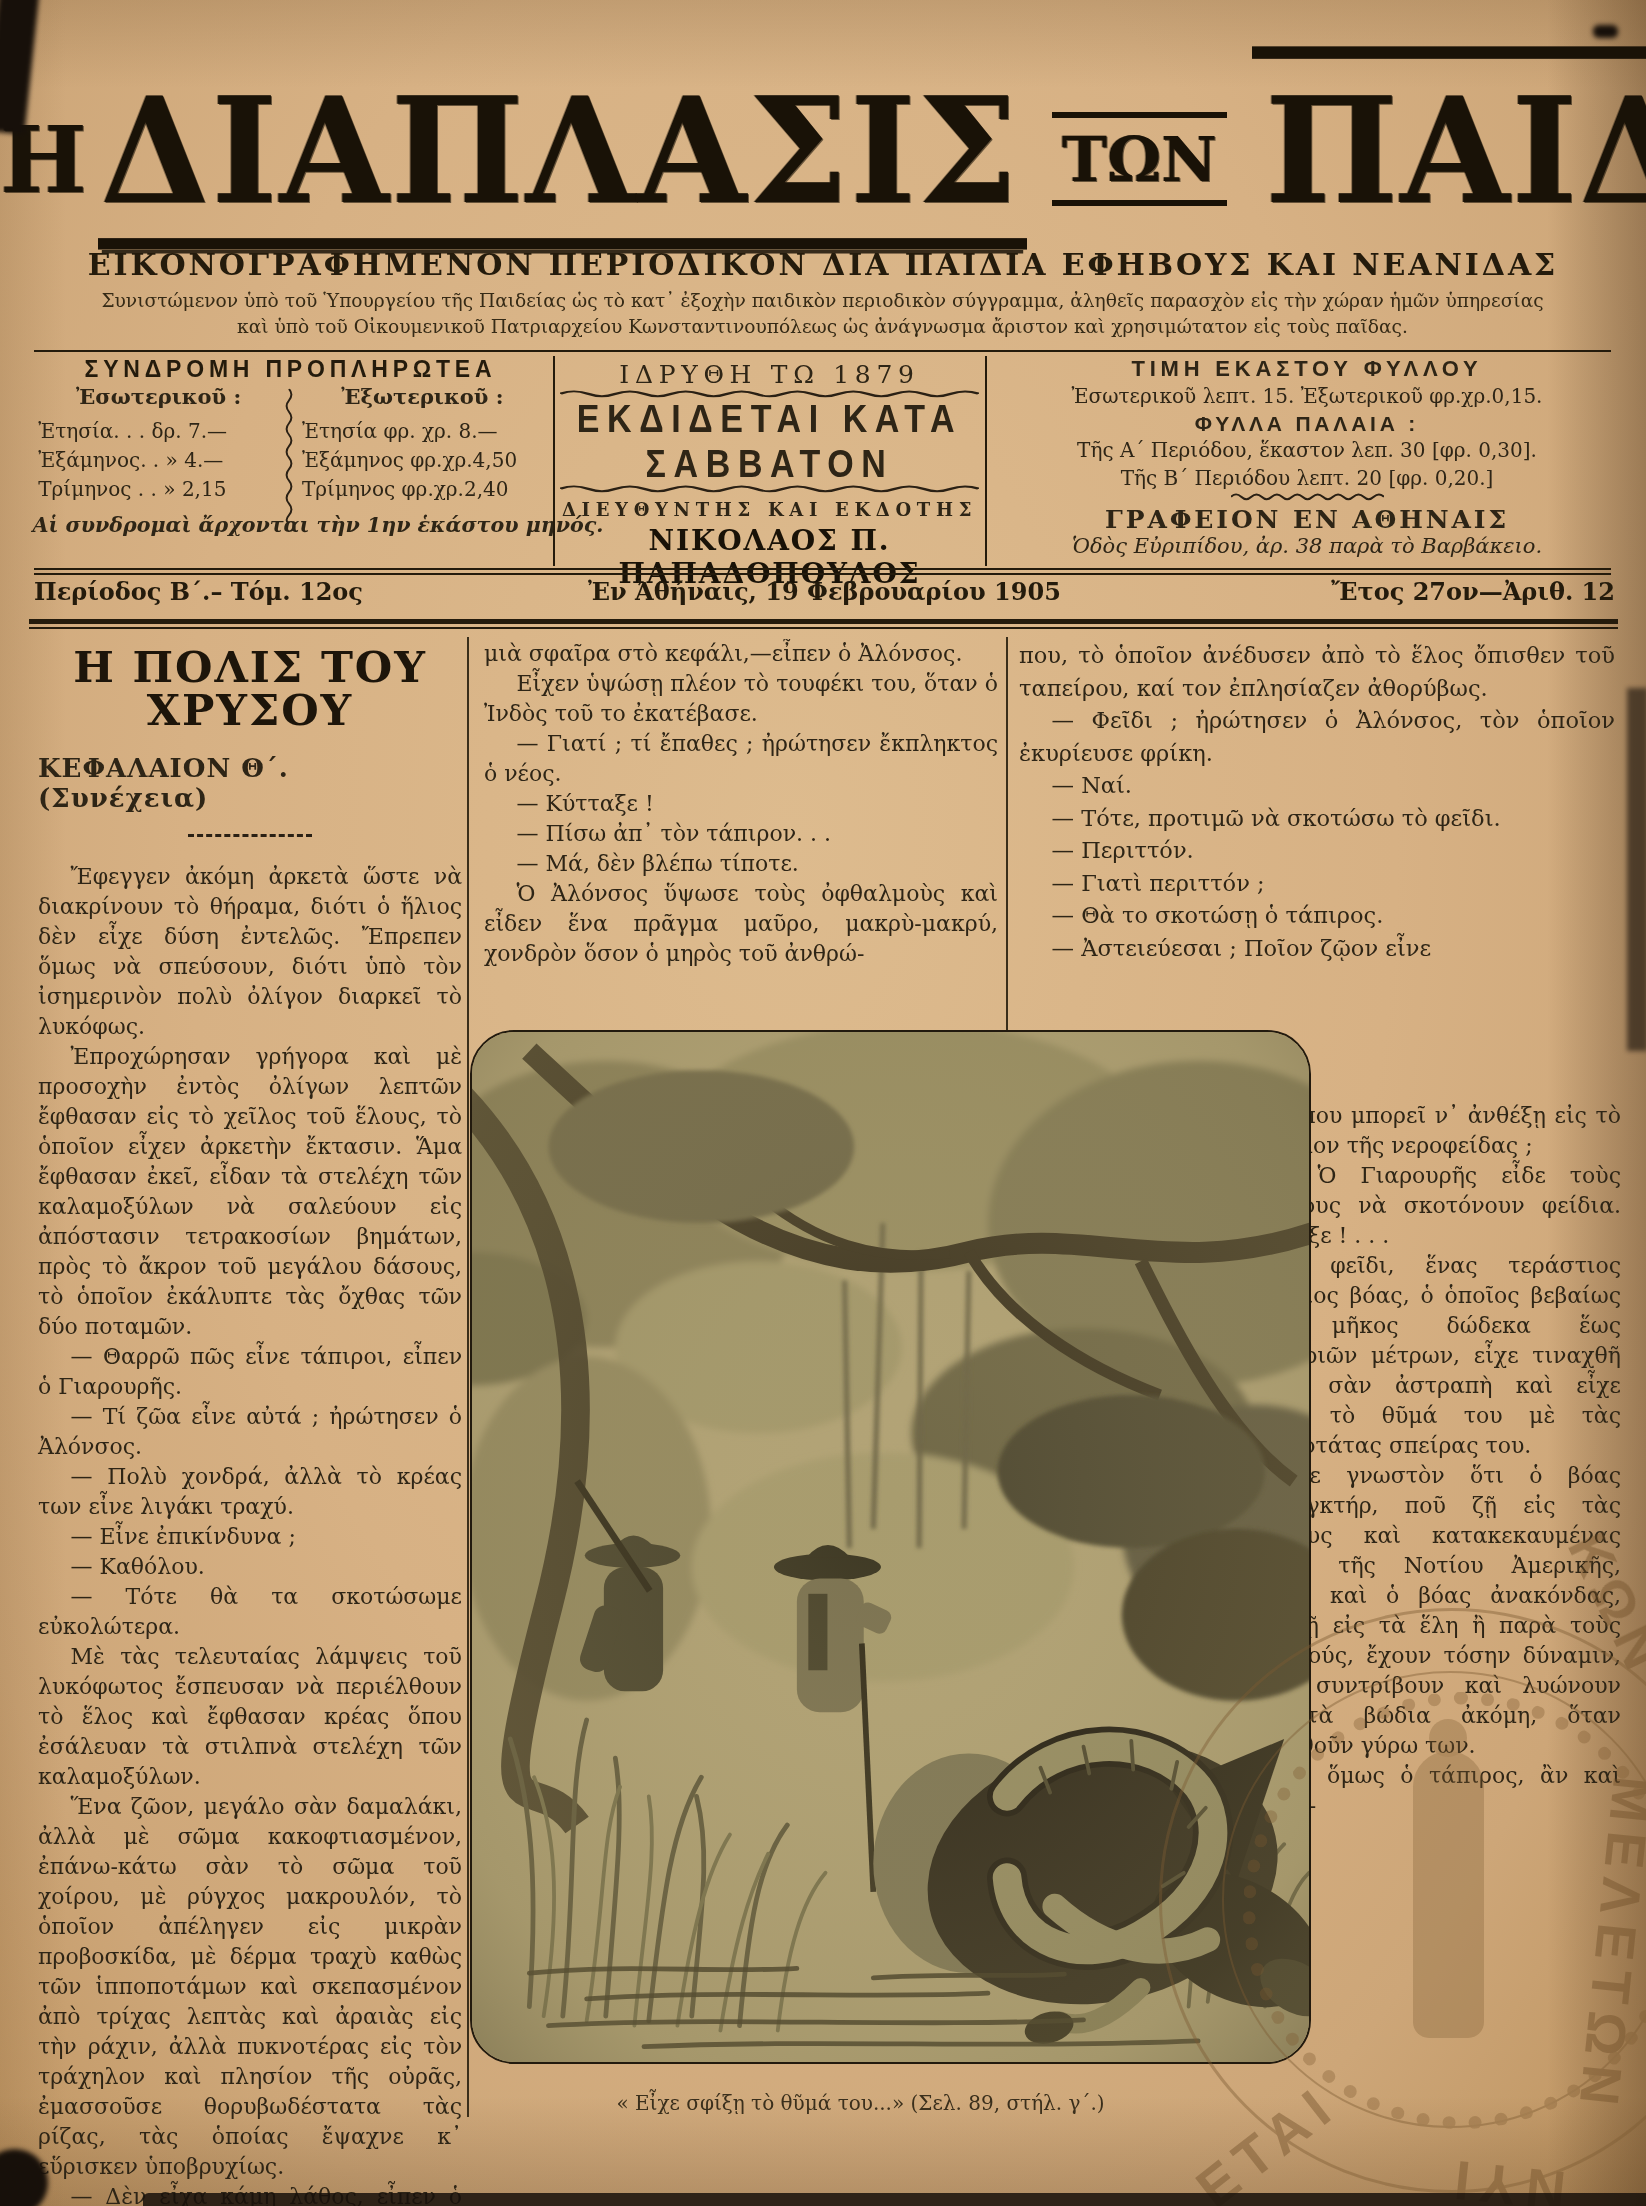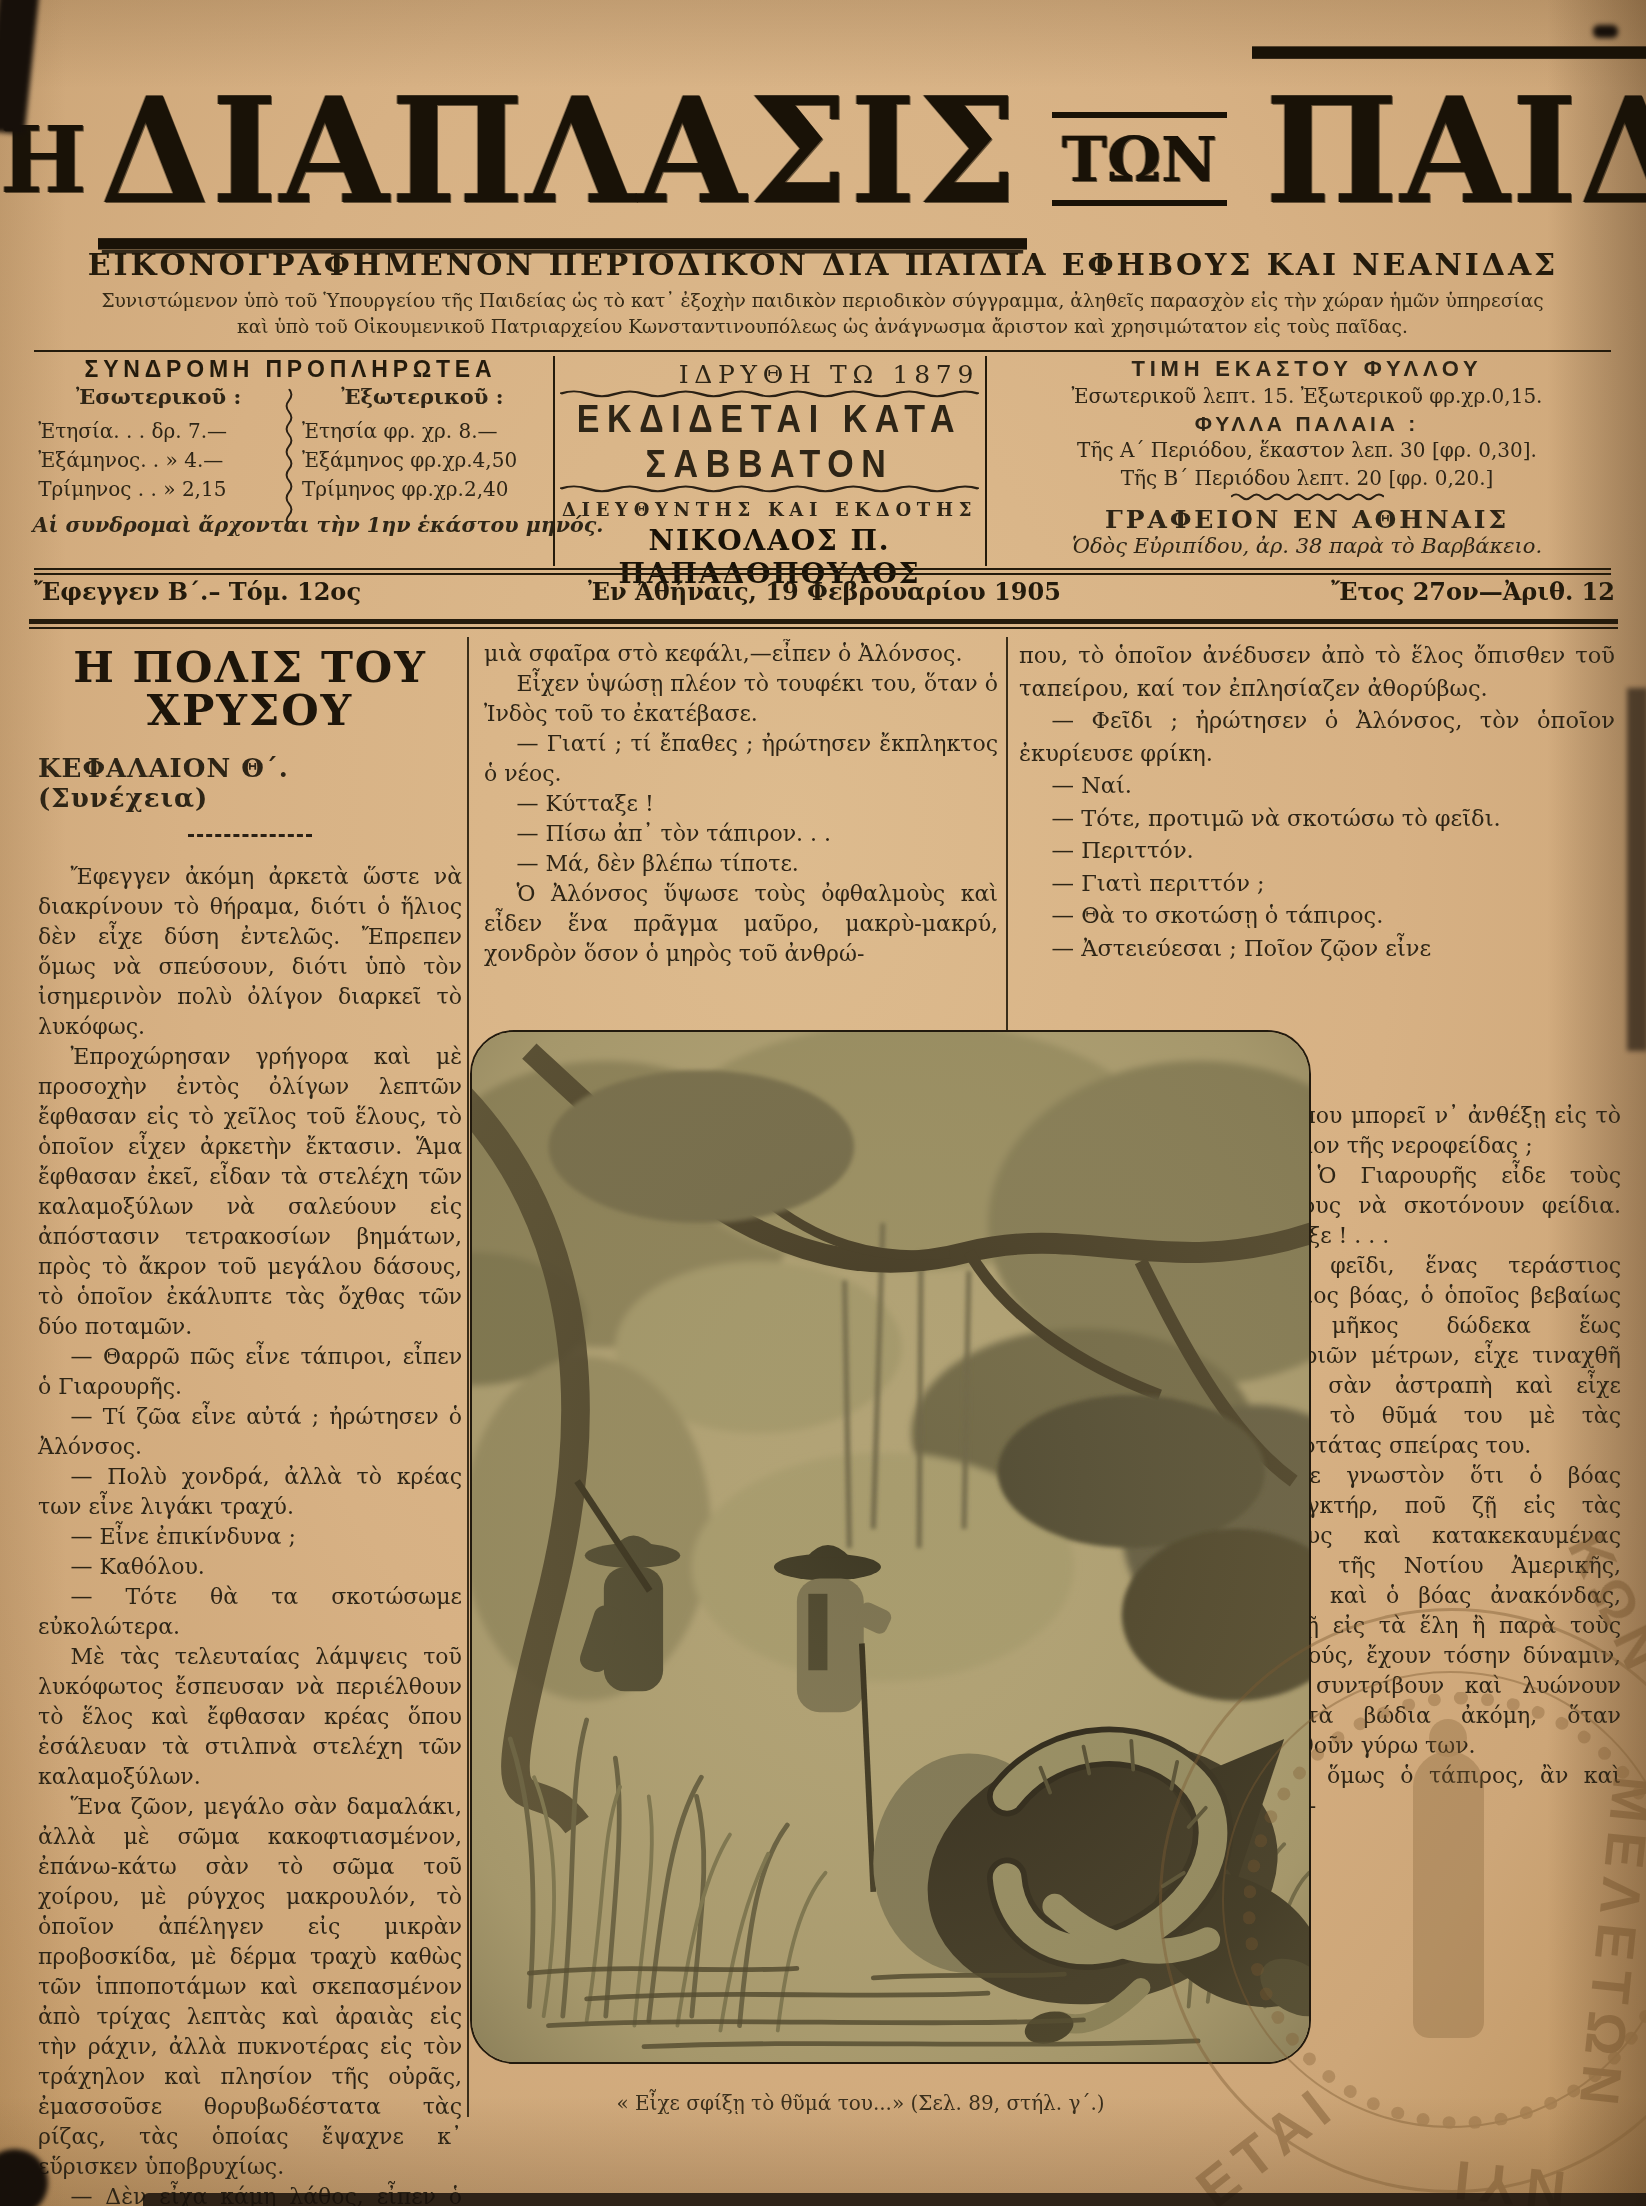--- a/index.html
+++ b/index.html
@@ -27,21 +27,21 @@
   .infobox{position:absolute;top:356px;height:210px;}
   .vsep{position:absolute;top:356px;width:1.9px;height:210px;background:#241b0c;}
   .b-title{font-family:"Liberation Sans",sans-serif;font-weight:bold;letter-spacing:4.8px;font-size:23px;text-align:center;color:#241b0c;}
   .sub-cols{display:flex;margin-top:1px;}
   .sub-col{flex:1;padding:0 5.7px;}
   .sub-head{font-weight:bold;font-size:21px;text-align:center;margin-bottom:7.6px;}
   .sub-row{font-size:20px;line-height:29px;white-space:nowrap;}
   .sub-note{font-style:italic;font-weight:bold;font-size:20.6px;margin-top:9.6px;text-align:center;white-space:nowrap;}
   .wavy-v{width:11.5px;position:relative;}
   .wavy-v svg{position:absolute;left:-63px;top:67px;transform:rotate(90deg);width:134px;height:9.6px;}
-  .cb-l1{font-size:25px;text-align:right;letter-spacing:5.7px;margin-top:3.8px;}
+  .cb-l1{font-size:25px;text-align:center;letter-spacing:5.7px;margin-top:3.8px;}
   .cb-l2{font-family:"Liberation Sans",sans-serif;font-weight:bold;font-size:34px;letter-spacing:7.6px;text-align:center;margin:3.8px 0;transform:scaleY(1.15);}
   .cb-l3{font-size:18px;letter-spacing:5.7px;text-align:center;font-weight:bold;margin-top:5.7px;}
   .cb-l4{font-size:28px;font-weight:bold;text-align:center;letter-spacing:1.9px;margin-top:3.8px;color:#191207;}
   .pb-line{font-size:20px;text-align:center;line-height:28px;}
   .pb-bold{font-family:"Liberation Sans",sans-serif;font-weight:bold;letter-spacing:3.8px;font-size:21px;text-align:center;margin-top:1.9px;}
   .pb-title{font-family:"Liberation Sans",sans-serif;font-weight:bold;letter-spacing:4.8px;font-size:22px;text-align:center;}
   .pb-office{font-weight:bold;font-size:25px;letter-spacing:2.9px;text-align:center;margin-top:3.8px;}
   .pb-addr{font-style:italic;font-size:21px;text-align:center;}
   .dateline{position:absolute;top:577px;left:34px;width:1581px;font-size:24px;font-weight:bold;color:#241b0c;}
   .dateline .dl-c{position:absolute;left:0;width:100%;text-align:center;}
@@ -136,21 +136,21 @@
         <path d="M0 4 Q4 0 8 4 T16 4 T24 4 T32 4 T40 4 T48 4 T56 4 T64 4 T72 4 T80 4 T88 4 T96 4 T104 4 T112 4 T120 4" fill="none" stroke="#2a2014" stroke-width="1.6"></path>
       </svg>
     <div class="pb-office">ΓΡΑΦΕΙΟΝ ΕΝ ΑΘΗΝΑΙΣ</div>
     <div class="pb-addr">Ὁδὸς Εὐριπίδου, ἀρ. 38 παρὰ τὸ Βαρβάκειο.</div>
   </div>
 
   <div class="hr" style="left:34px;top:568px;width:1577px;height:1.9px;"></div>
   <div class="hr" style="left:34px;top:573px;width:1577px;height:1.9px;"></div>
 
   <div class="dateline">
-    <span>Ἔφεγγεν Β΄.– Τόμ. 12ος</span>
+    <span>Περίοδος Β΄.– Τόμ. 12ος</span>
     <span class="dl-c">Ἐν Ἀθήναις, 19 Φεβρουαρίου 1905</span>
     <span class="dl-r">Ἔτος 27ον—Ἀριθ. 12</span>
   </div>
 
   <div class="hr" style="left:29px;top:619px;width:1589px;height:4.8px;"></div>
   <div class="hr" style="left:29px;top:627px;width:1589px;height:1.9px;"></div>
 
   <div class="vrule" style="left:467px;top:637px;height:1480px;"></div>
   <div class="vrule" style="left:1006px;top:637px;height:405px;"></div>
 

